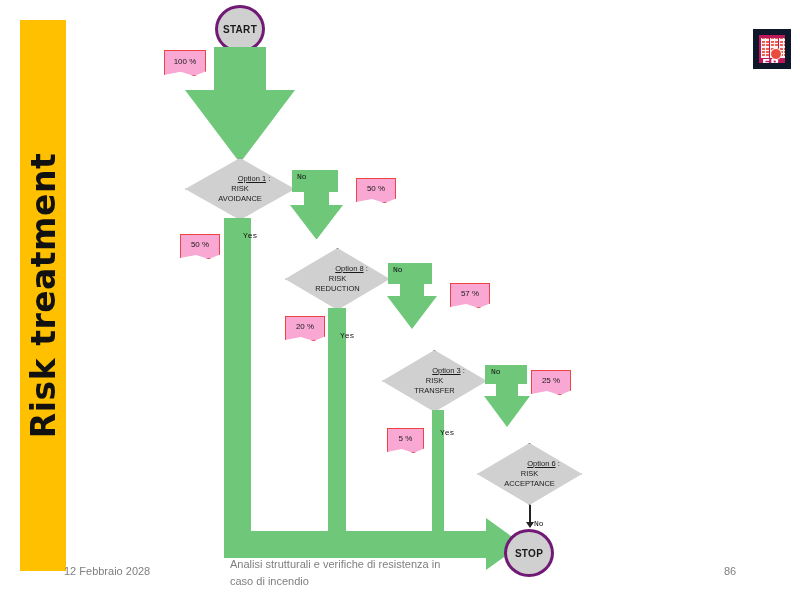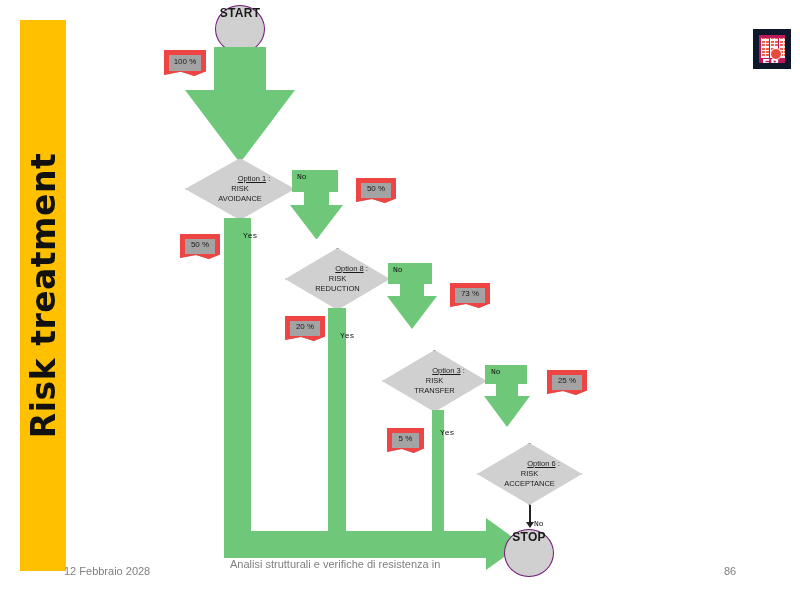--- a/index.html
+++ b/index.html
@@ -30,23 +30,23 @@
 
   
   #flow{position:absolute;left:0;top:0;width:800px;height:600px;}
 
   
   .node{position:absolute;box-sizing:border-box;}
 
   .terminator{
     border-radius:50%;
     background:#D0D0D0;
-    border:1px solid #701a75;
-    display:flex;justify-content:center;
-    font-size:12px;font-weight:bold;color:#1a1a1a;
+    border:3px solid #701a75;
+    display:flex;align-items:center;justify-content:center;
+    font-size:10px;font-weight:bold;color:#1a1a1a;
     letter-spacing:.3px;
   }
 
   .diamond-wrap{position:absolute;}
   .diamond-shape{
     position:absolute;left:0;top:0;width:100%;height:100%;
     background:#D0D0D0;
     border:1px solid #8a8a8a;
     box-sizing:border-box;
     clip-path:polygon(50% 0%,100% 50%,50% 100%,0% 50%);
@@ -56,22 +56,22 @@
     display:flex;flex-direction:column;align-items:center;justify-content:center;
     font-size:7.5px;color:#1a1a1a;line-height:1.35;text-align:center;
     pointer-events:none;
   }
   .diamond-label .opt{ text-decoration:none;padding-left:28px; }
   .diamond-label .opt u{ text-decoration:underline; }
 
   
   .note{
     position:absolute;
-    background:#a3a3a3;
-    border:5px solid #ef4444;
+    background:#f9a8d4;
+    border:1px solid #ef4444;
     box-sizing:border-box;
     display:flex;align-items:center;justify-content:center;
     font-size:8px;color:#1a1a1a;font-weight:normal;
     clip-path:polygon(0% 0%,100% 0%,100% 82%,72% 100%,40% 84%,0% 96%);
     box-shadow:1px 1px 1px rgba(0,0,0,.25);
   }
   .note span{transform:translateY(-2px);}
 
   
   .garrow{position:absolute;background:#6FC879;border:1px solid #4f9e5c;box-sizing:border-box;}
@@ -204,21 +204,21 @@
     </div>
 
     <div class="garrow noborder" style="left:388px;top:263px;width:44px;height:21px;"></div>
     <div class="garrow noborder" style="left:400px;top:263px;width:24px;height:35px;"></div>
     <div class="garrow noborder" style="left:387px;top:296px;width:50px;height:0;
          border-left:25px solid transparent;border-right:25px solid transparent;
          border-top:33px solid #6FC879;background:none;"></div>
     <div class="flab" style="left:393px;top:265px;">No</div>
 
     <div class="note" style="left:450px;top:283px;width:40px;height:25px;">
-      <span>73 %</span>
+      <span>57 %</span>
     </div>
 
     <div class="garrow noborder" style="left:328px;top:308px;width:18px;height:232px;"></div>
     <div class="garrow noborder" style="left:328px;top:537px;width:162px;height:18px;"></div>
     <div class="flab" style="left:340px;top:331px;">Yes</div>
 
     <div class="note" style="left:285px;top:316px;width:40px;height:25px;">
       <span>20 %</span>
     </div>
 
@@ -231,21 +231,21 @@
       </div>
     </div>
 
     <div class="garrow noborder" style="left:485px;top:365px;width:42px;height:19px;"></div>
     <div class="garrow noborder" style="left:496px;top:365px;width:22px;height:33px;"></div>
     <div class="garrow noborder" style="left:484px;top:396px;width:46px;height:0;
          border-left:23px solid transparent;border-right:23px solid transparent;
          border-top:31px solid #6FC879;background:none;"></div>
     <div class="flab" style="left:491px;top:367px;">No</div>
 
-    <div class="note" style="left:547px;top:370px;width:40px;height:25px;">
+    <div class="note" style="left:531px;top:370px;width:40px;height:25px;">
       <span>25 %</span>
     </div>
 
     <div class="garrow noborder" style="left:432px;top:410px;width:12px;height:134px;"></div>
     <div class="garrow noborder" style="left:432px;top:543px;width:58px;height:12px;"></div>
     <div class="flab" style="left:440px;top:428px;">Yes</div>
 
     <div class="note" style="left:387px;top:428px;width:37px;height:25px;">
       <span>5 %</span>
     </div>
@@ -269,16 +269,17 @@
 
     <div class="node terminator" style="left:504px;top:529px;width:50px;height:48px;">
       <span>STOP</span>
     </div>
 
   </div>
 
   <div class="footer-date">12 Febbraio 2028</div>
   <div class="footer-center">
     <div>Analisi strutturali e verifiche di resistenza in</div>
+    <div>caso di incendio</div>
   </div>
   <div class="footer-page">86</div>
 
 </div>
 
 </body></html>

